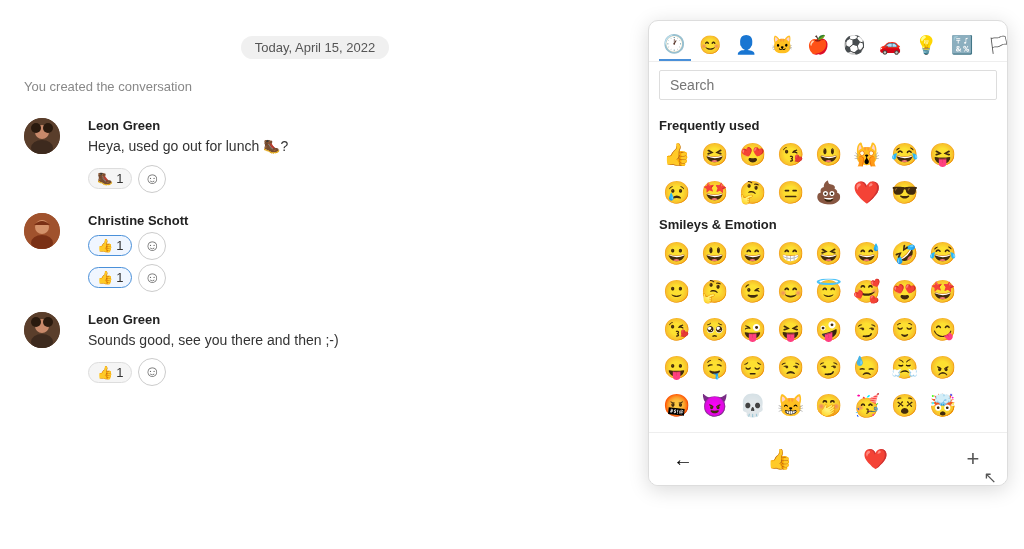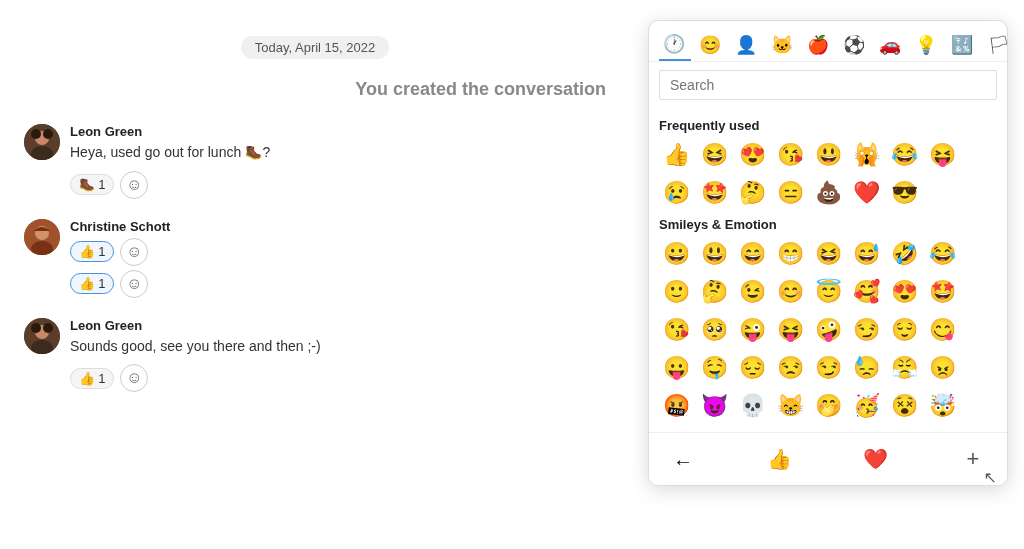--- a/index.html
+++ b/index.html
@@ -31,30 +31,29 @@
     }
     .date-pill {
       background: #f0f0f0;
       border-radius: 12px;
       padding: 4px 14px;
       font-size: 13px;
       color: #555;
     }
 
     .system-message {
-      text-align: right;
+      text-align: left;
       color: #888;
-      font-size: 18px;
+      font-size: 13px;
       margin-bottom: 24px;
-      font-weight: bold;
     }
 
     .message-group {
       display: flex;
-      gap: 10px;
+      gap: 28px;
       margin-bottom: 20px;
     }
 
     .avatar {
       width: 36px;
       height: 36px;
       border-radius: 50%;
       flex-shrink: 0;
       overflow: hidden;
       display: flex;

